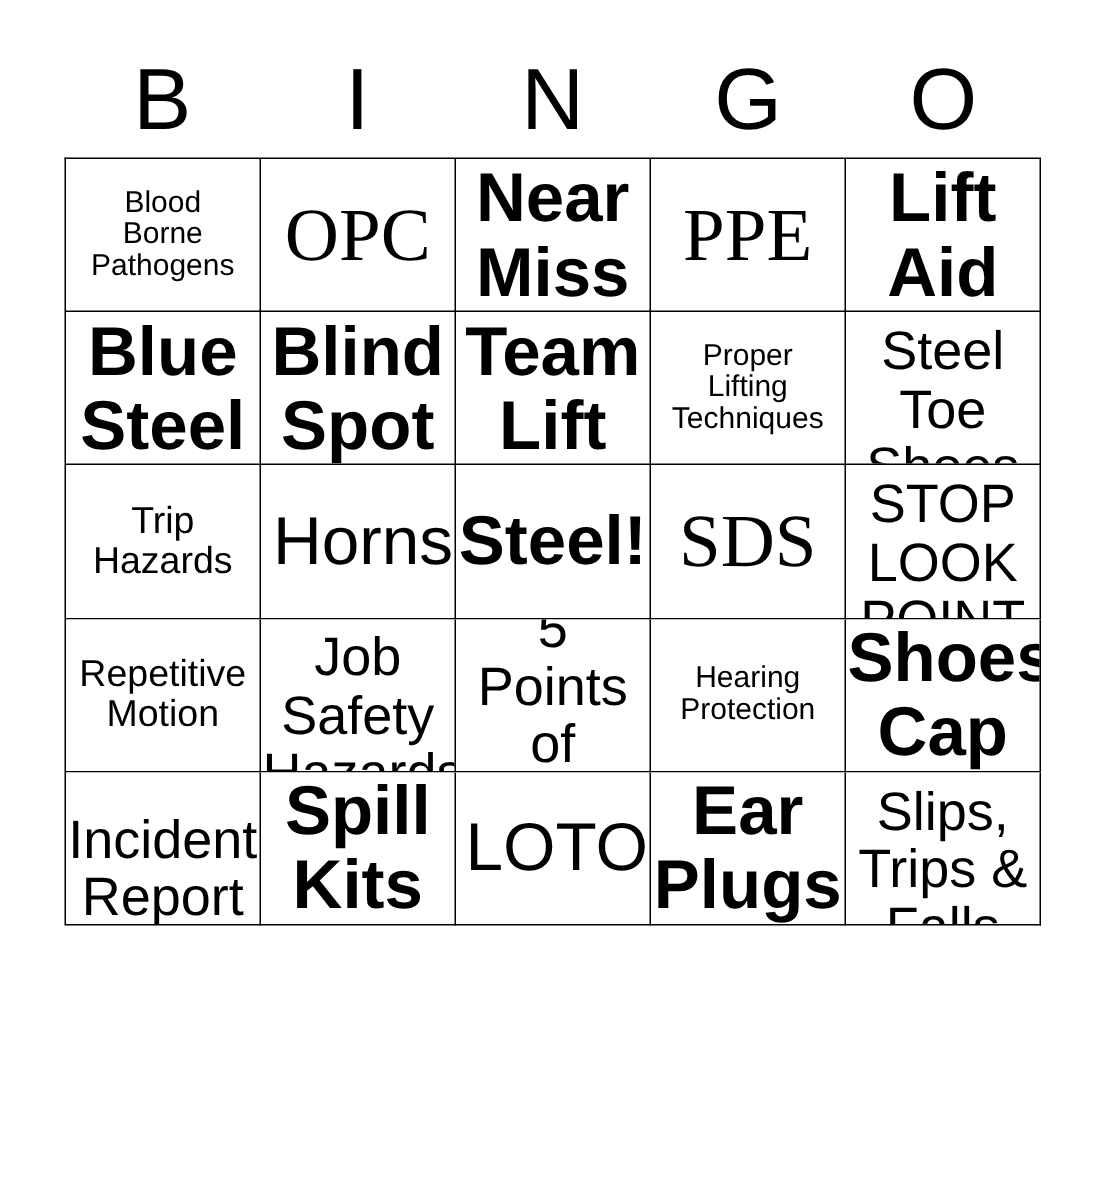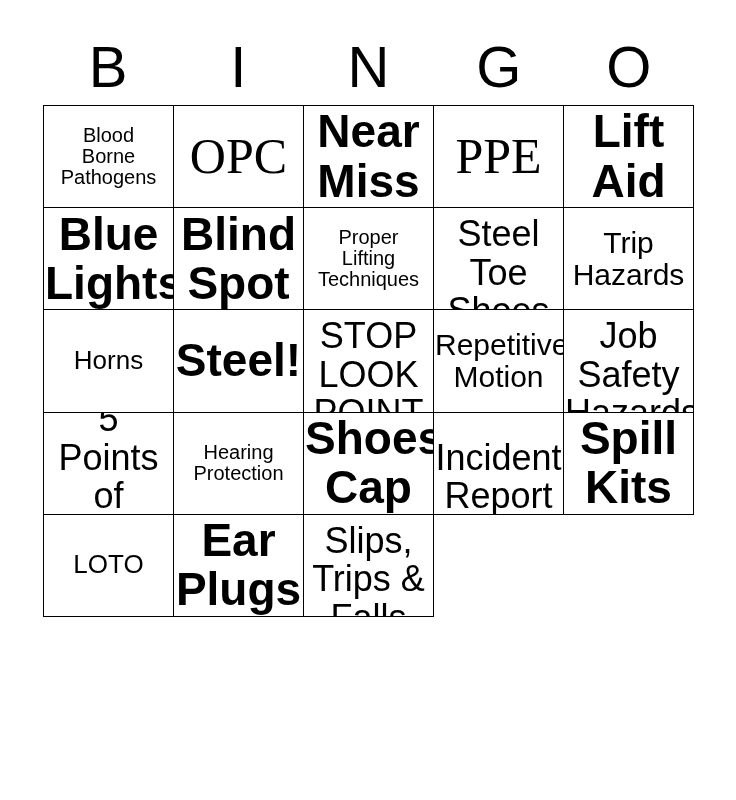--- a/index.html
+++ b/index.html
@@ -67,23 +67,23 @@
     background: #ffffff;
   }
   .cell span {
     display: block;
     width: 100%;
     line-height: 1.07;
     white-space: pre-line;
   }
   
   .fs-xs   { font-size: 20px; }
-  .fs-sm   { font-size: 30px; }
+  .fs-sm   { font-size: 25px; }
   .fs-md   { font-size: 36px; margin-top: 28px; }
-  .fs-lg   { font-size: 26px; }
+  .fs-lg   { font-size: 45px; text-align: right; }
   .fs-xl   { font-size: 46px; font-weight: bold; }
   .fs-xxl  { font-size: 50px; font-family: Liberation Serif, serif; }
 </style>
 </head>
 <body>
 
 <div id="card">
 
   <div id="header">
     <div class="header-letter">B</div>
@@ -108,25 +108,29 @@
       </div>
       <div class="cell">
         <span class="fs-xxl">PPE</span>
       </div>
       <div class="cell">
         <span class="fs-xl">Lift
 Aid</span>
       </div>
       <div class="cell">
         <span class="fs-xl">Blue
-Lights</span>
+Steel</span>
       </div>
       <div class="cell">
         <span class="fs-xl">Blind
 Spot</span>
+      </div>
+      <div class="cell">
+        <span class="fs-xl">Team
+Lift</span>
       </div>
       <div class="cell">
         <span class="fs-xs">Proper
 Lifting
 Techniques</span>
       </div>
       <div class="cell">
         <span class="fs-md">Steel
 Toe
 Shoes</span>
@@ -135,20 +139,23 @@
         <span class="fs-sm">Trip
 Hazards</span>
       </div>
       <div class="cell">
         <span class="fs-lg">Horns</span>
       </div>
       <div class="cell">
         <span class="fs-xl">Steel!</span>
       </div>
       <div class="cell">
+        <span class="fs-xxl">SDS</span>
+      </div>
+      <div class="cell">
         <span class="fs-md">STOP
 LOOK
 POINT</span>
       </div>
       <div class="cell">
         <span class="fs-sm">Repetitive
 Motion</span>
       </div>
       <div class="cell">
         <span class="fs-md">Job

